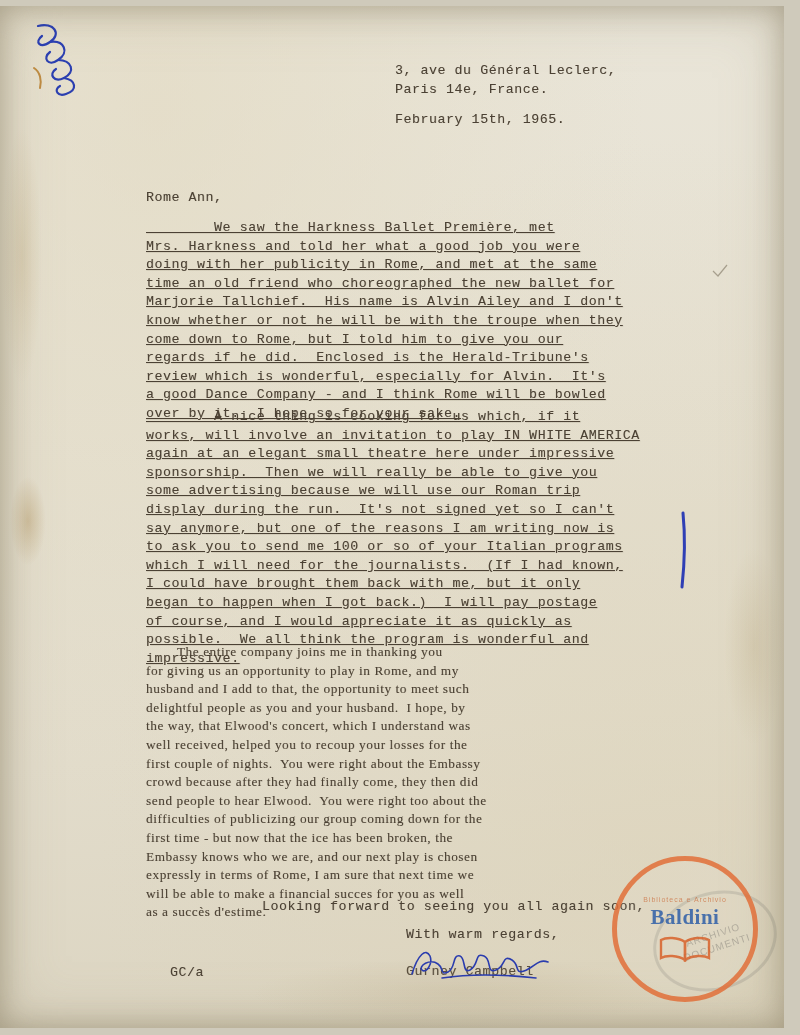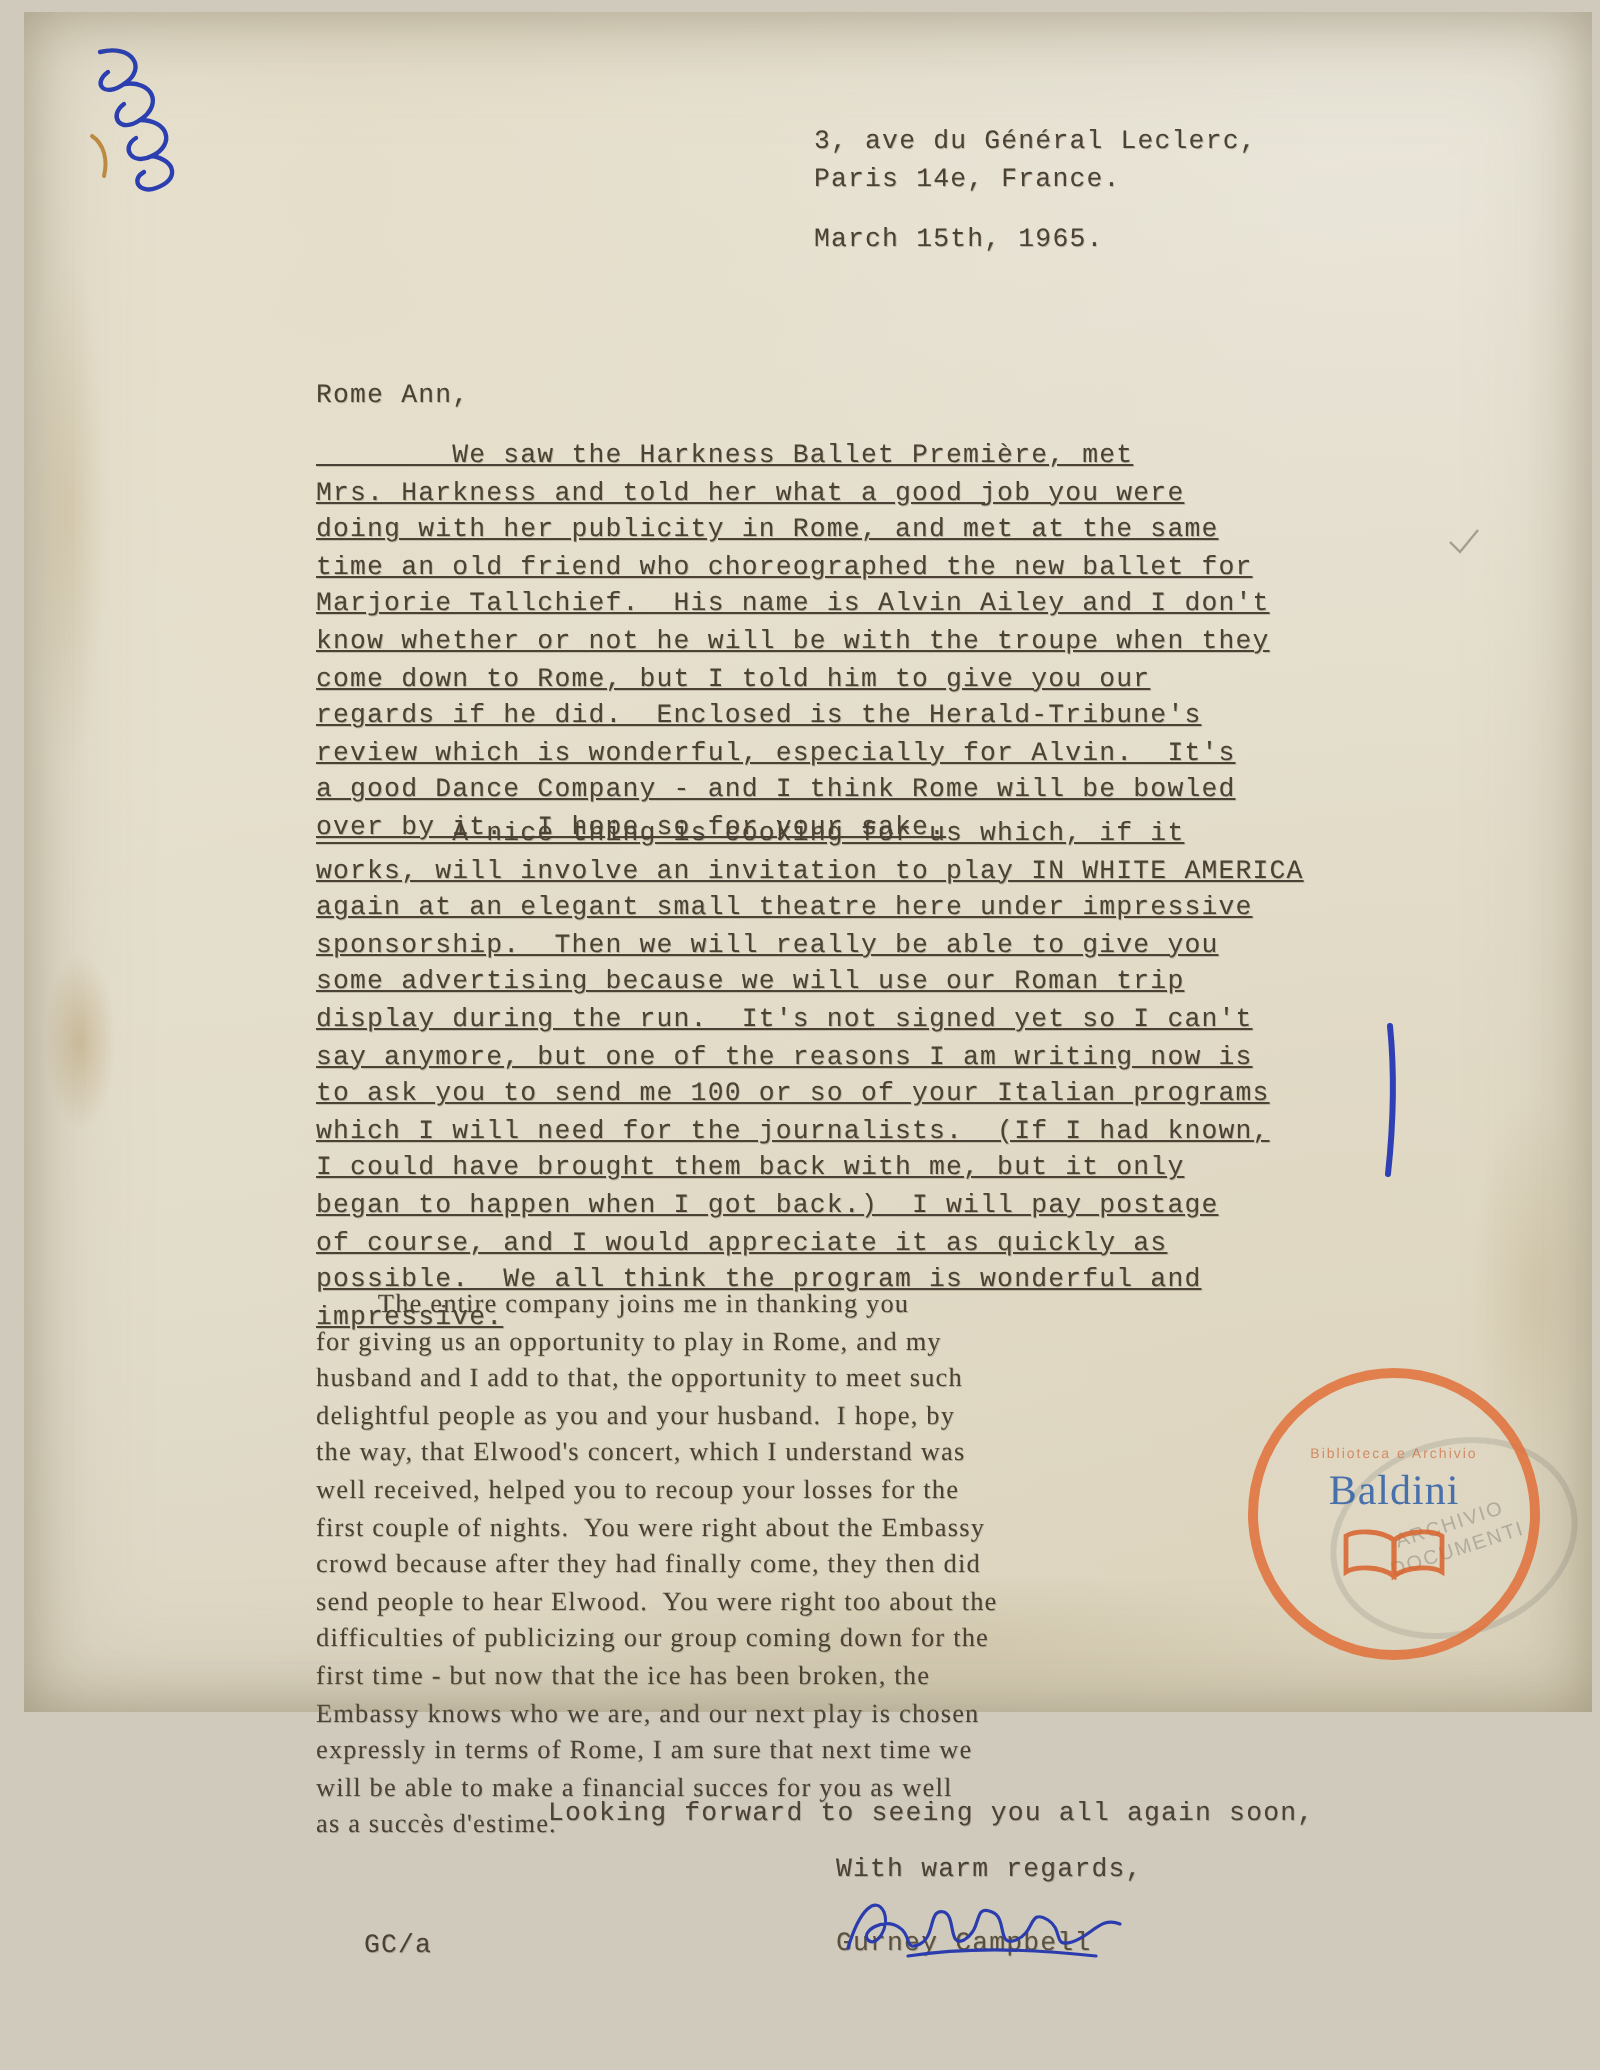--- a/index.html
+++ b/index.html
@@ -10,24 +10,24 @@
   #page {
     position: relative;
     width: 800px;
     height: 1035px;
     overflow: hidden;
     background: #cfcabb;
   }
   
   #paper {
     position: absolute;
-    left: 12px;
+    left: 0;
     top: 6px;
     width: 784px;
-    height: 850px;
+    height: 1022px;
     background:
       radial-gradient(ellipse at 20% 10%, rgba(225,216,190,0.55) 0%, rgba(225,216,190,0) 55%),
       radial-gradient(ellipse at 85% 85%, rgba(221,211,184,0.5) 0%, rgba(221,211,184,0) 60%),
       linear-gradient(175deg, #eae6da 0%, #e6e1d2 40%, #e2dccb 70%, #dbd4c0 100%);
     box-shadow: inset 0 0 60px rgba(150,138,110,0.35);
   }
   
   .stain {
     position: absolute;
     border-radius: 50%;
@@ -113,21 +113,21 @@
     font-family: "Liberation Sans", sans-serif;
     font-size: 7px;
     letter-spacing: 1px;
     color: #c9612f;
     opacity: 0.75;
     margin-bottom: 2px;
   }
   #stamp-round .st-main {
     font-family: "Liberation Serif", serif;
     font-size: 21px;
-    font-weight: normal;
+    font-weight: bold;
     color: #2f5fa8;
     letter-spacing: 0.5px;
   }
   #stamp-round .st-book {
     margin-top: 6px;
     width: 54px; height: 26px;
   }
   #stamp-oval {
     position: absolute;
     right: 6px; bottom: 38px;
@@ -155,21 +155,21 @@
 
 <div id="page">
   <div id="paper">
     <div class="stain s1"></div>
     <div class="stain s2"></div>
     <div class="stain s3"></div>
     <div class="stain s4"></div>
 
     <div class="tw" id="addr">3, ave du Général Leclerc,
 Paris 14e, France.</div>
-    <div class="tw" id="datel">March 15th, 1965.</div>
+    <div class="tw" id="datel">February 15th, 1965.</div>
     <div class="tw" id="salut">Rome Ann,</div>
 
     <div class="tw" id="p1">        We saw the Harkness Ballet Première, met
 Mrs. Harkness and told her what a good job you were
 doing with her publicity in Rome, and met at the same
 time an old friend who choreographed the new ballet for
 Marjorie Tallchief.  His name is Alvin Ailey and I don't
 know whether or not he will be with the troupe when they
 come down to Rome, but I told him to give you our
 regards if he did.  Enclosed is the Herald-Tribune's

